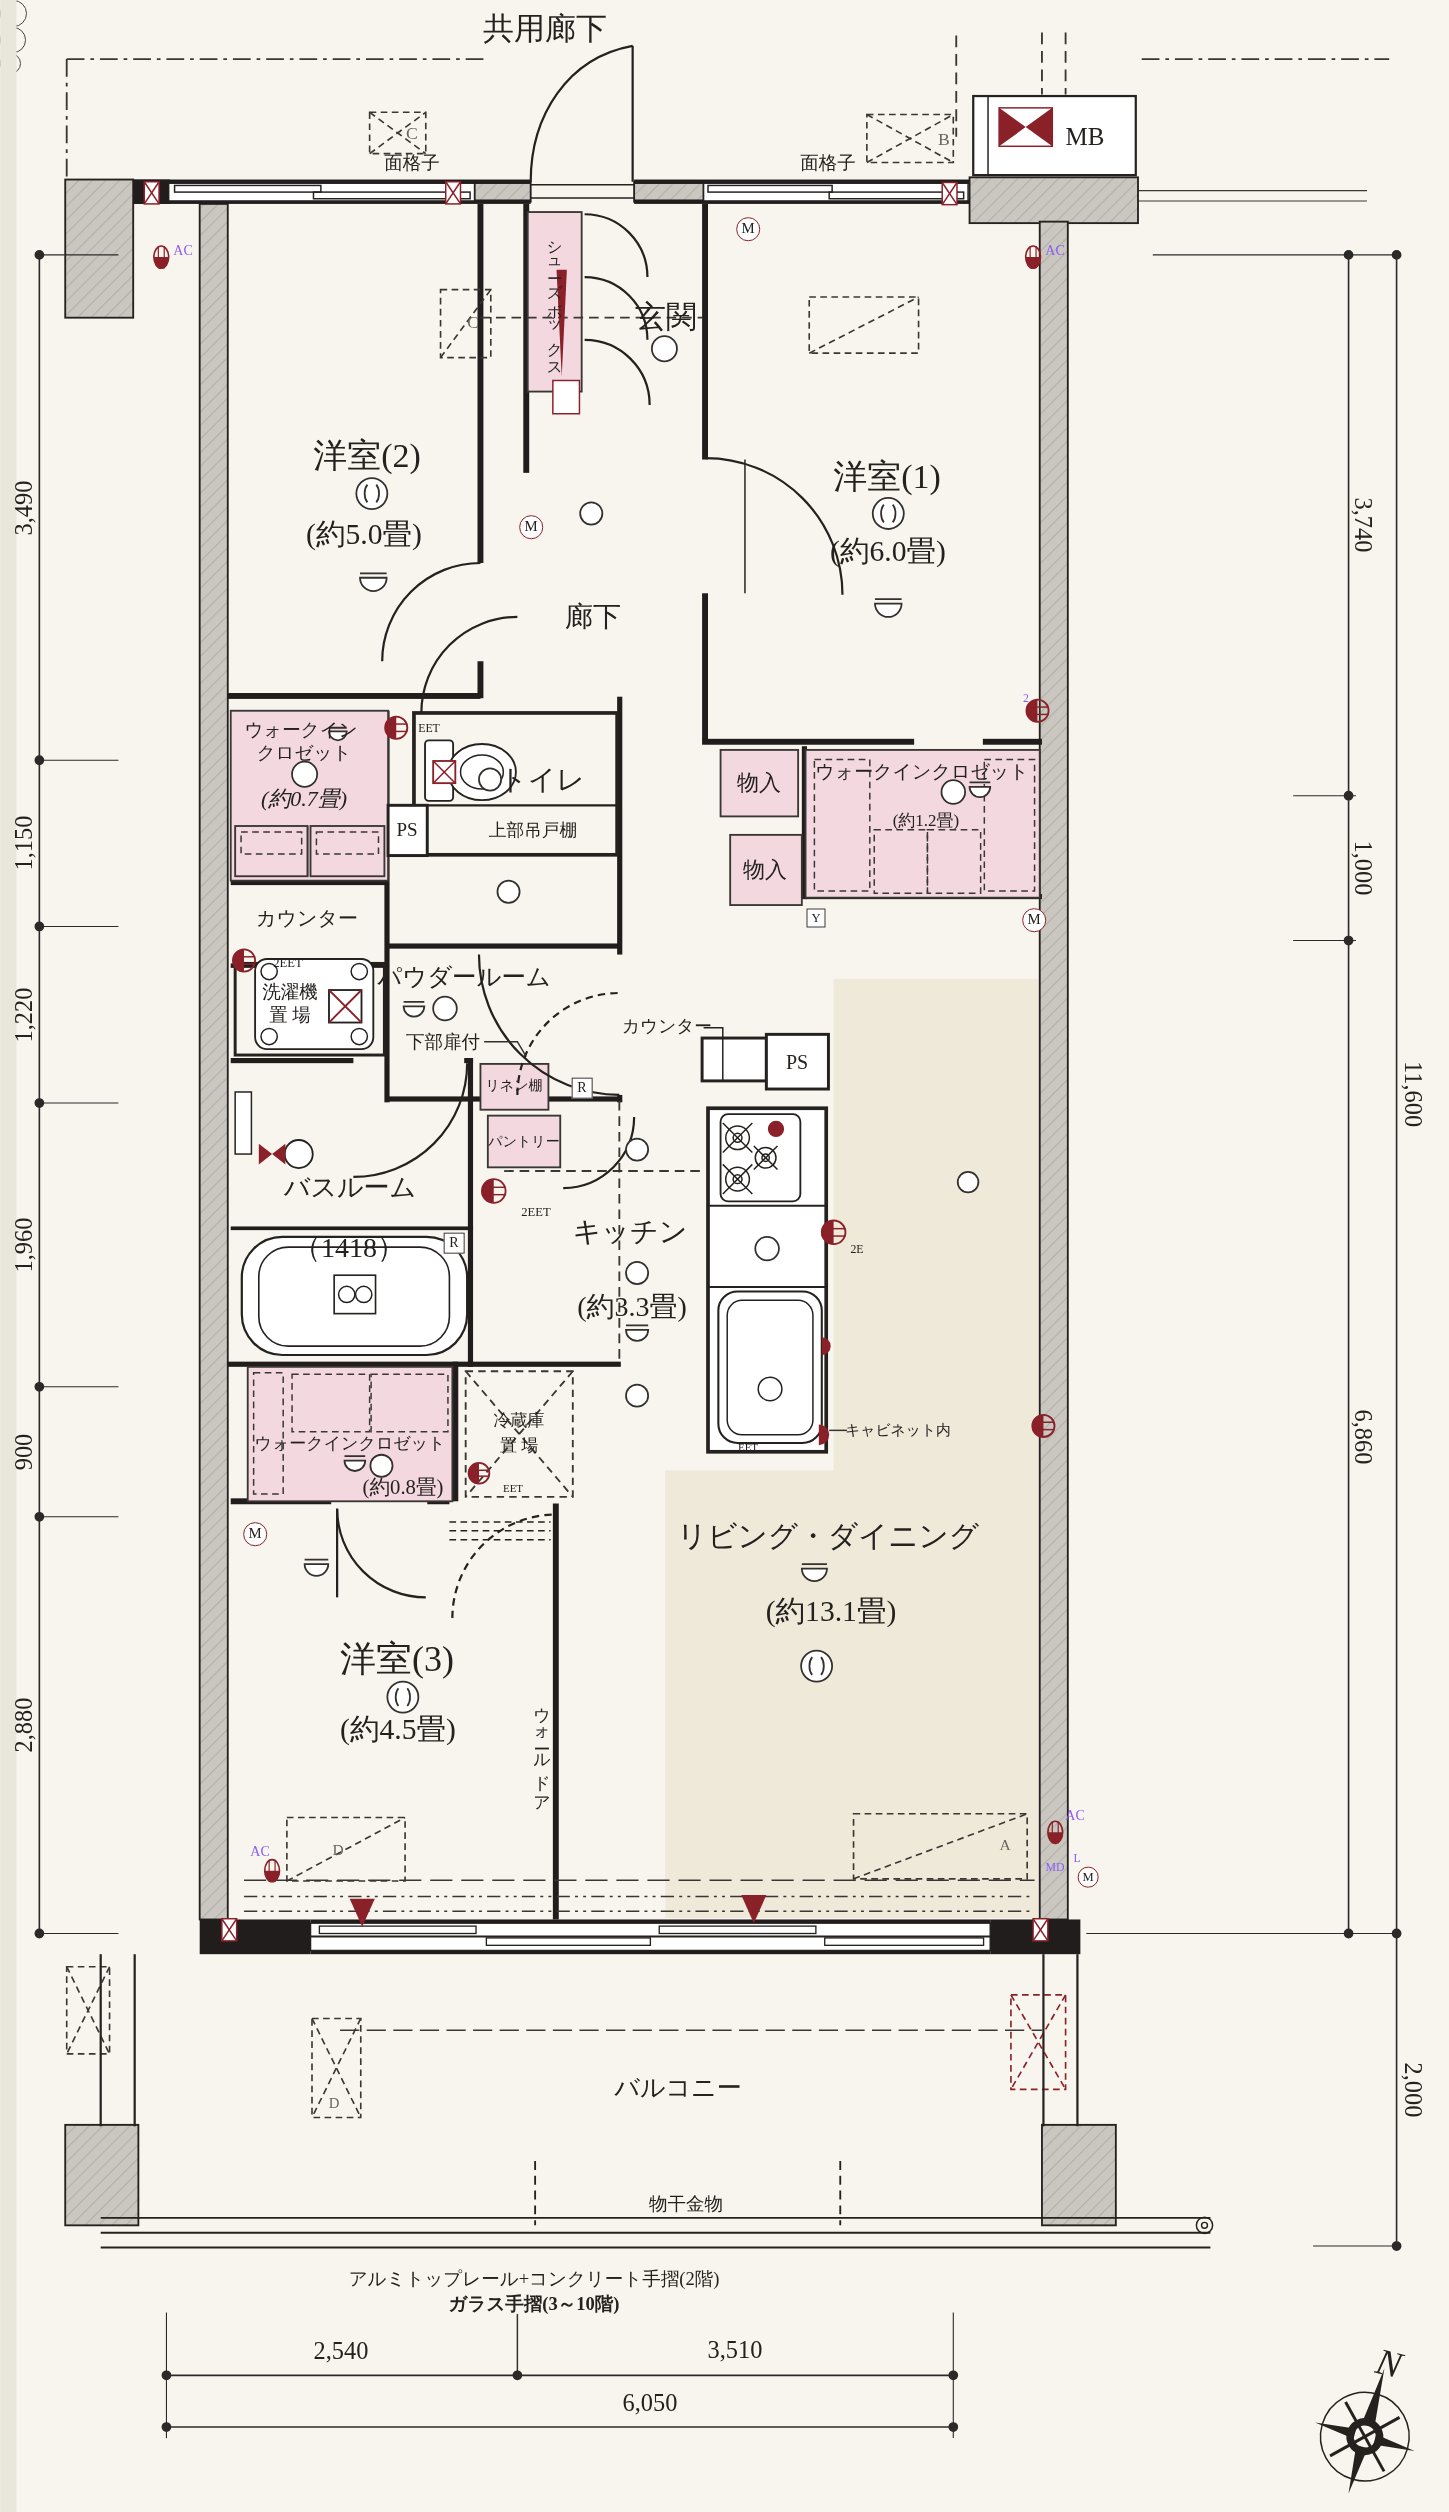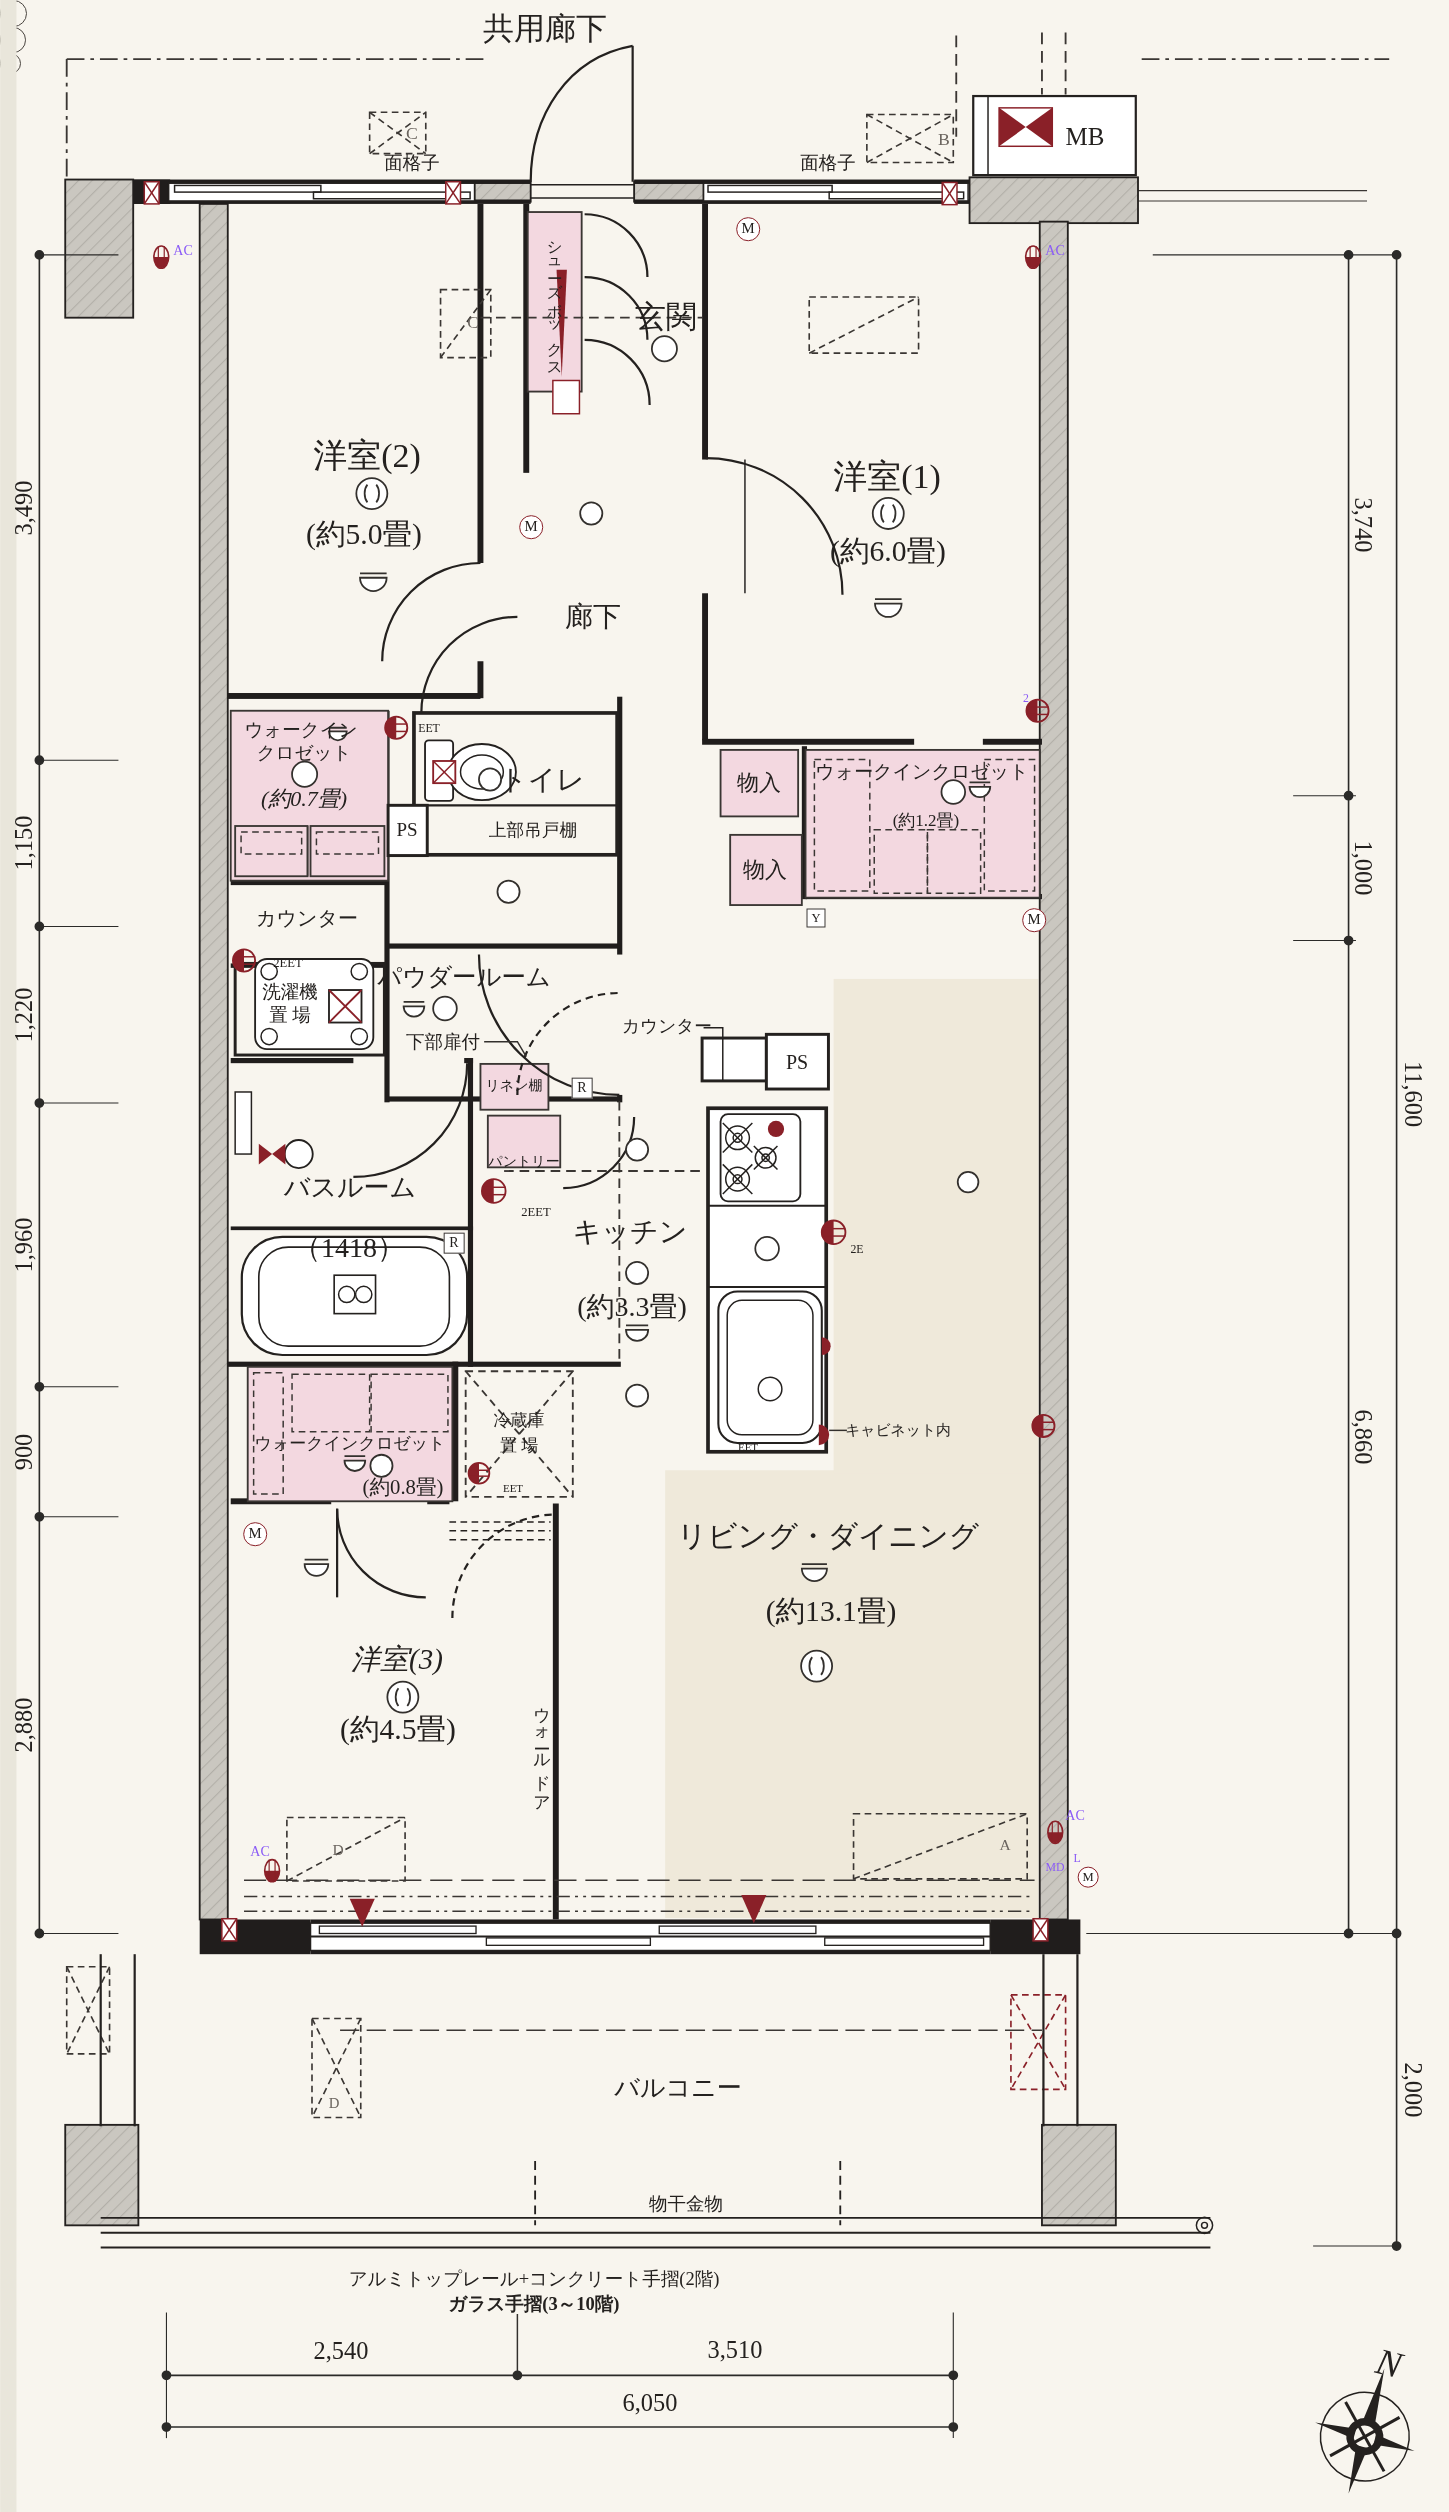--- a/index.html
+++ b/index.html
@@ -553,42 +553,42 @@
 <span class="t" style="left:922px;top:771px;font-size:19px;">ウォークインクロゼット</span>
 <span class="t" style="left:926px;top:820px;font-size:17px;font-family:Liberation Serif, serif;">(約1.2畳)</span>
 <span class="t maroon" style="left:1026px;top:699px;font-size:11.8px;">2</span>
 
 <span class="t" style="left:464px;top:977px;font-size:24.4px;">パウダールーム</span>
 <span class="t" style="left:443px;top:1042px;font-size:18.5px;">下部扉付</span>
 <span class="t" style="left:288px;top:963px;font-size:12.6px;">2EET</span>
 <span class="t" style="left:290px;top:992px;font-size:18.5px;">洗濯機</span>
 <span class="t" style="left:290px;top:1015px;font-size:18.5px;">置 場</span>
 <span class="t" style="left:514px;top:1086px;font-size:14px;">リネン棚</span>
-<span class="t" style="left:524px;top:1142px;font-size:14px;margin-top:20px;">パントリー</span>
+<span class="t" style="left:524px;top:1142px;font-size:14px;">パントリー</span>
 
 <span class="t" style="left:350px;top:1188px;font-size:26px;">バスルーム</span>
 <span class="t" style="left:349px;top:1221px;font-size:28px;margin-top:27px;">（1418）</span>
 <span class="t" style="left:536px;top:1212px;font-size:12.6px;">2EET</span>
 
 <span class="t" style="left:630px;top:1232px;font-size:28px;">キッチン</span>
 <span class="t" style="left:632px;top:1307px;font-size:28px;">(約3.3畳)</span>
 <span class="t" style="left:667px;top:1027px;font-size:17.7px;">カウンター</span>
 <span class="t" style="left:797px;top:1062px;font-size:20px;">PS</span>
 <span class="t" style="left:857px;top:1250px;font-size:11.8px;">2E</span>
 <span class="t" style="left:748px;top:1447px;font-size:11px;">EET</span>
 <span class="t" style="left:898px;top:1430px;font-size:14.8px;">キャビネット内</span>
 
 <span class="t" style="left:519px;top:1420px;font-size:17px;">冷蔵庫</span>
 <span class="t" style="left:519px;top:1445px;font-size:17px;">置 場</span>
 <span class="t" style="left:513px;top:1488px;font-size:11px;">EET</span>
 
 <span class="t" style="left:350px;top:1443px;font-size:17px;">ウォークインクロゼット</span>
 <span class="t" style="left:403px;top:1487px;font-size:20.7px;">(約0.8畳)</span>
 
-<span class="t" style="left:397px;top:1659px;font-size:29px;font-style:italic;">洋室(3)</span>
+<span class="t" style="left:397px;top:1659px;font-size:36px;">洋室(3)</span>
 <span class="t" style="left:398px;top:1730px;font-size:29.6px;">(約4.5畳)</span>
 <span class="t vt" style="left:542px;top:1751px;font-size:17px;">ウォールドア</span>
 
 <span class="t" style="left:828px;top:1537px;font-size:29.6px;">リビング・ダイニング</span>
 <span class="t" style="left:831px;top:1612px;font-size:29.6px;">(約13.1畳)</span>
 
 <span class="t" style="left:678px;top:2087px;font-size:25px;">バルコニー</span>
 <span class="t" style="left:686px;top:2204px;font-size:18.5px;">物干金物</span>
 <span class="t gray" style="left:334px;top:2103px;font-size:14.8px;">D</span>
 <span class="t gray" style="left:338px;top:1850px;font-size:15.5px;">D</span>

